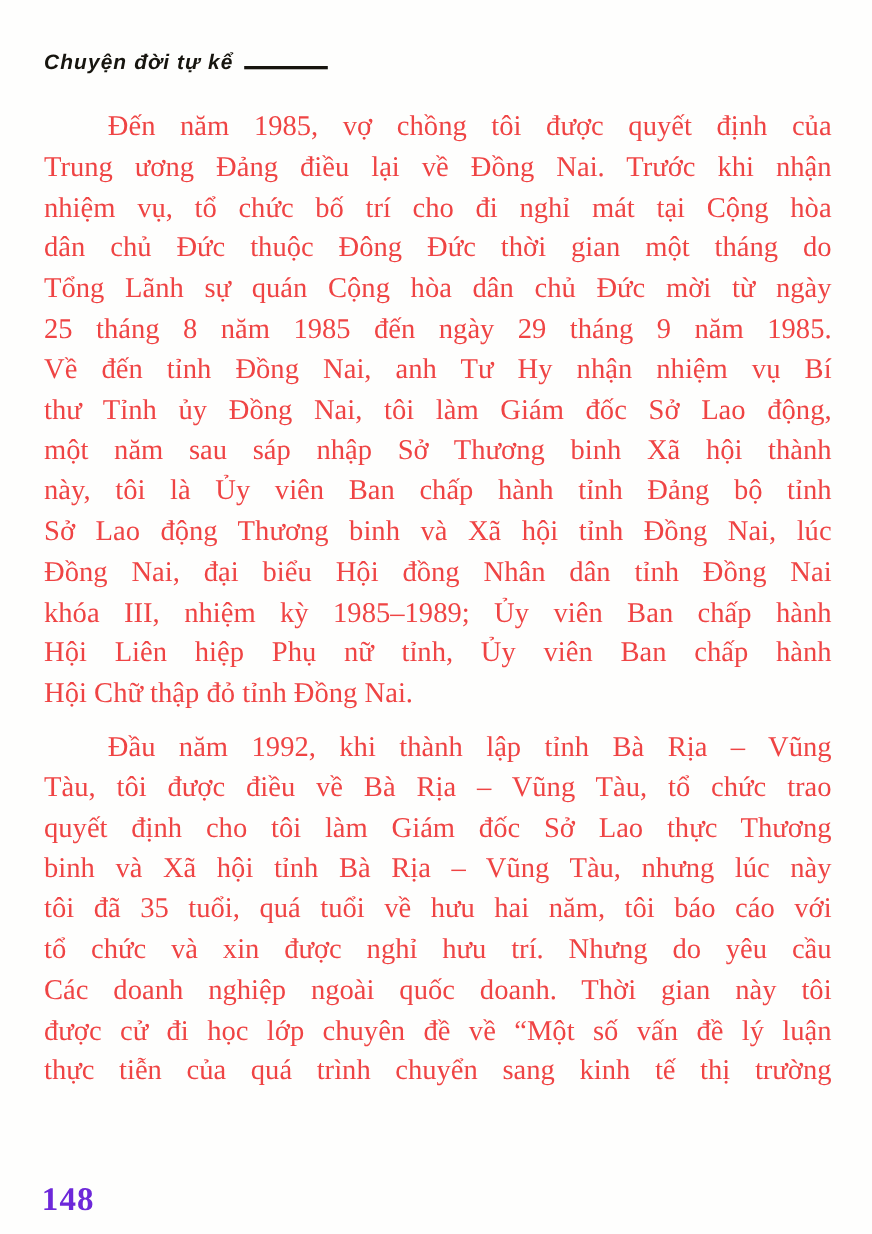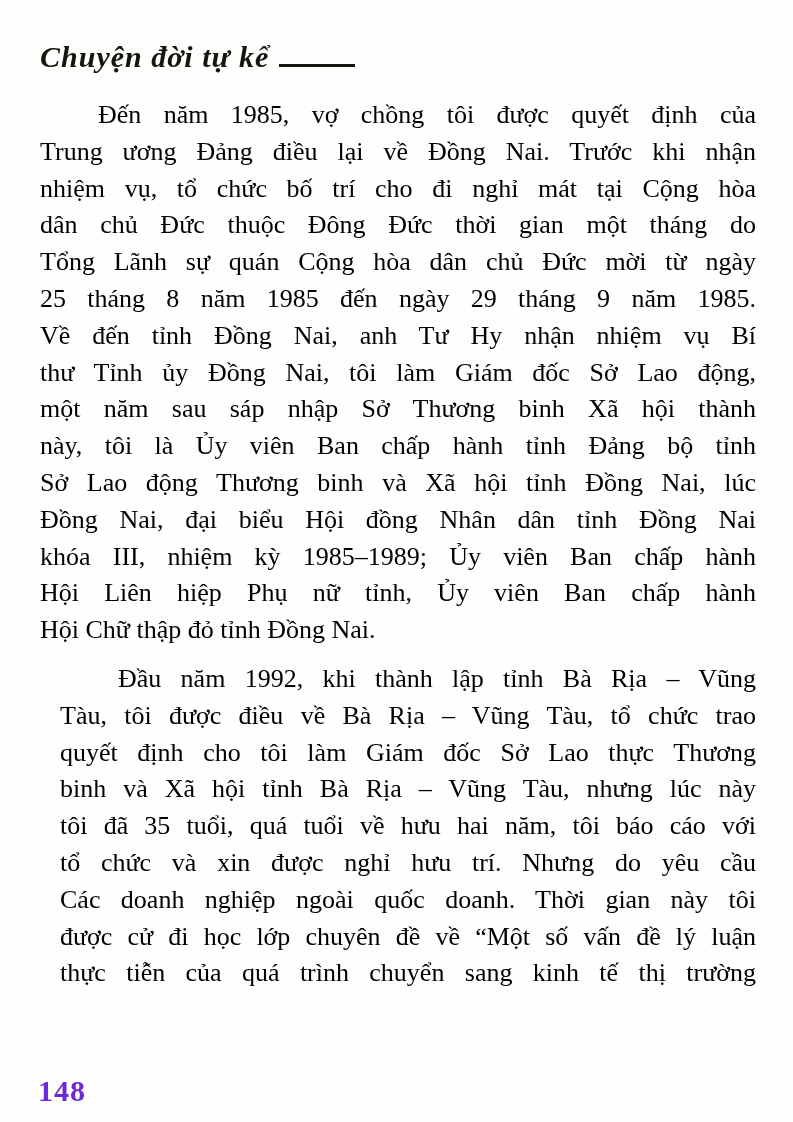--- a/index.html
+++ b/index.html
@@ -20,51 +20,51 @@
     inset: 0;
     background: #fefefd;
   }
   .header {
     position: absolute;
     top: 40px;
     left: 40px;
     white-space: nowrap;
   }
   .header-title {
-    font-family: Liberation Serif, serif;
+    font-family: Liberation Sans, sans-serif;
     font-style: italic;
     font-weight: bold;
-    font-size: 30px;
+    font-size: 19px;
     letter-spacing: 1px;
     color: #17150f;
   }
   .header-rule {
     display: inline-block;
     width: 76px;
     border-bottom: 3px solid #17150f;
     height: 20px;
     margin-left: 10px;
     vertical-align: baseline;
   }
   .body-text {
     position: absolute;
     top: 97px;
     left: 40px;
     width: 716px;
   }
   .para { margin: 0; }
-  .para + .para { margin-top: 12px; margin-left: 20px; }
+  .para + .para { margin-top: 12px; }
   .line {
     font-size: 26px;
     line-height: 36.8px;
     font-weight: 500;
     text-align: justify;
     text-align-last: justify;
     white-space: normal;
-    color: #000000;
+    color: #ef4444;
   }
   .line.indent { text-indent: 58px; }
   .line.no-just { text-align-last: left; }
   .page-number {
     position: absolute;
     top: 1074px;
     left: 38px;
     font-size: 30px;
     font-weight: bold;
     color: #6d28d9;

